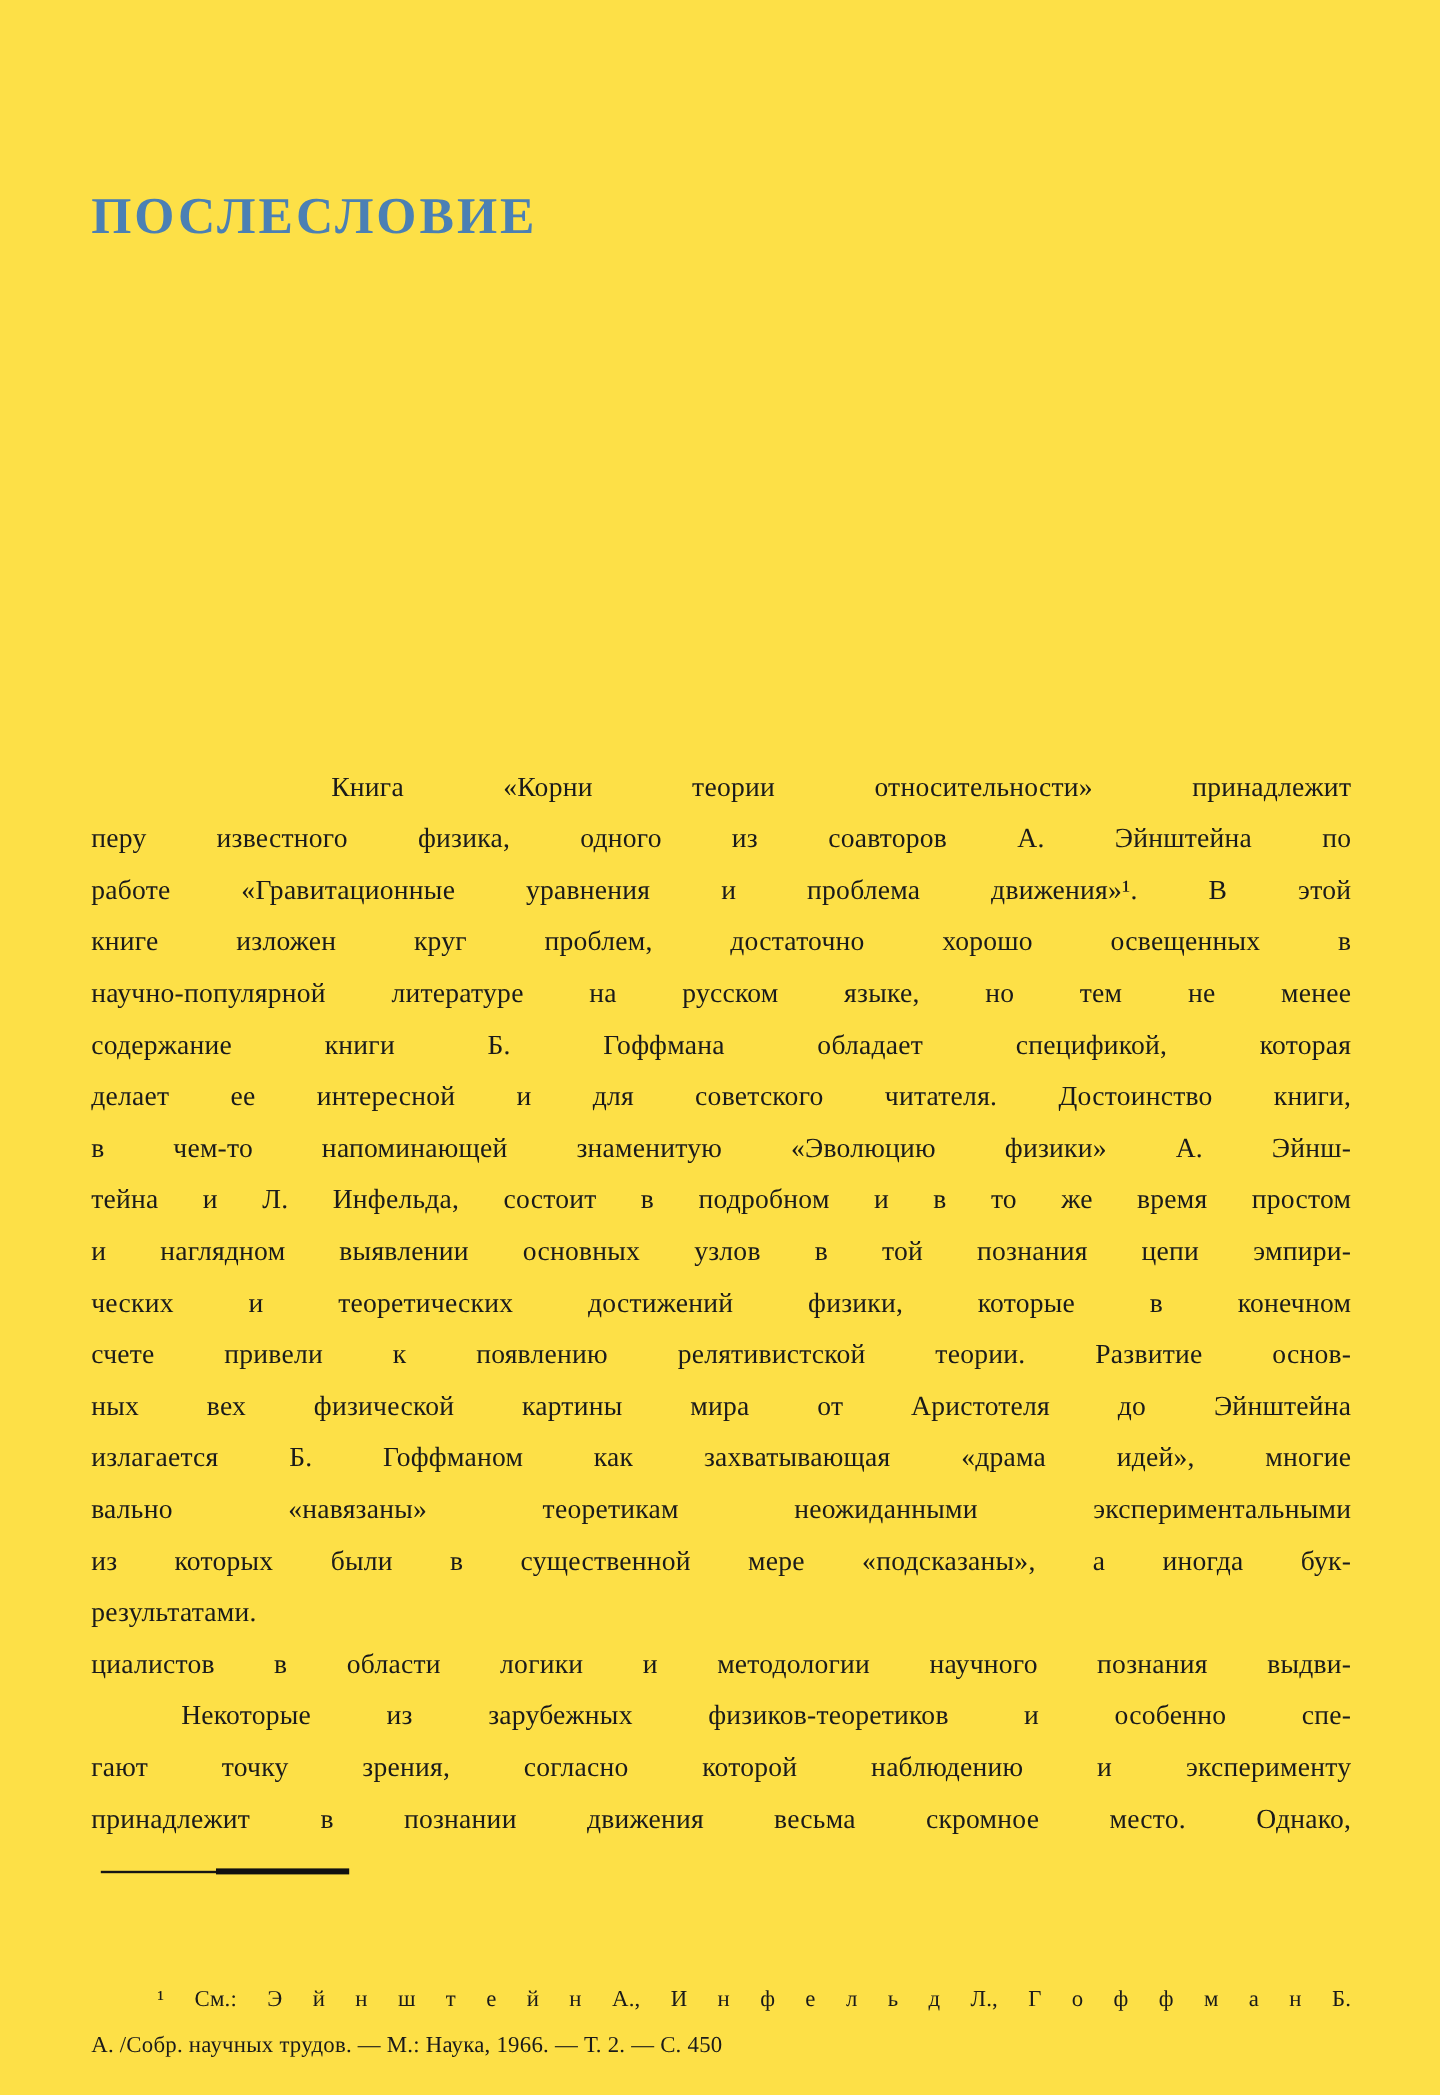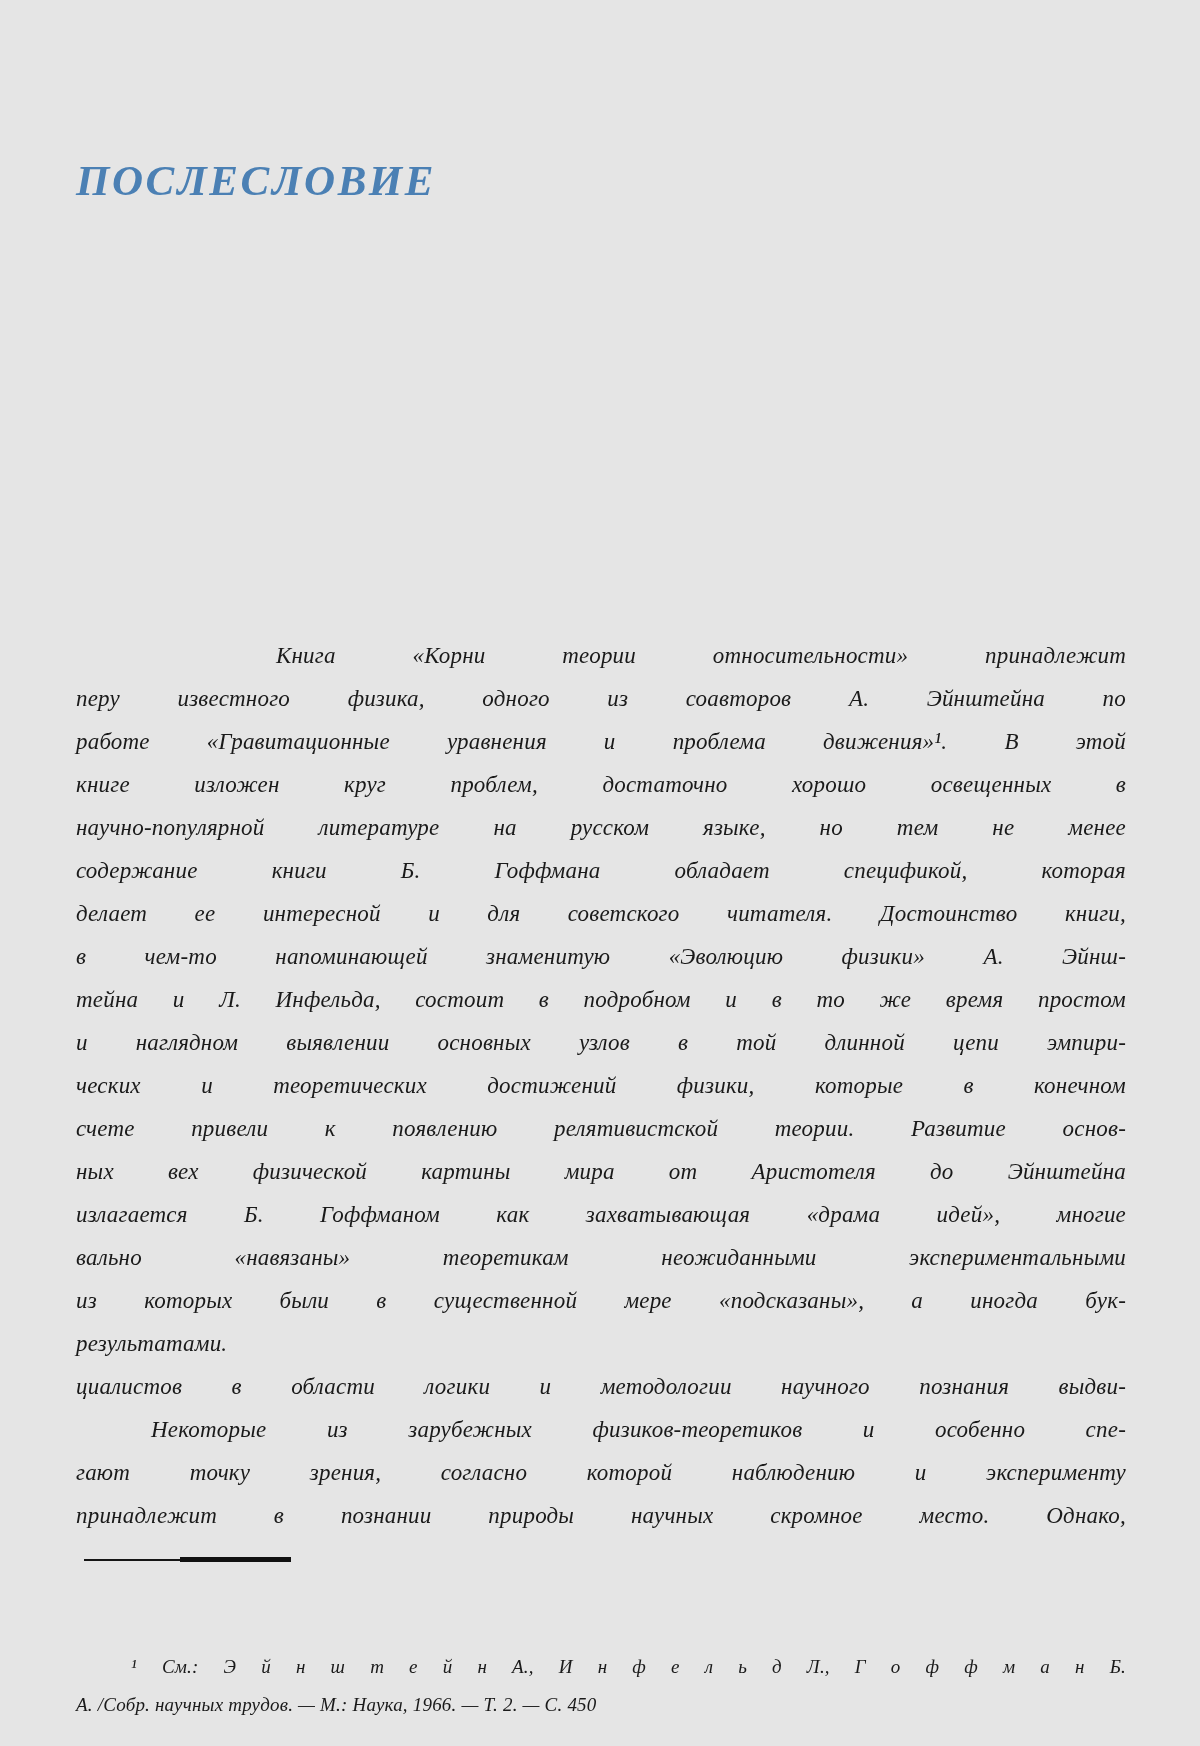--- a/index.html
+++ b/index.html
@@ -76,49 +76,49 @@
     left: 96px;
     top: 0;
     width: 111px;
     height: 5px;
     background: #111111;
   }
 </style>
 </head>
 <body>
 
-<div class="page" style="background: #e5e5e5; color: rgb(26, 26, 26); font-style: italic;">
+<div class="page" style="background: #fde047; color: rgb(26, 26, 26);">
 
   <div class="title" style="color: rgb(75, 128, 180);">ПОСЛЕСЛОВИЕ</div>
 
   <div class="body-text">
     <div>
         <div class="tline" style="text-indent: 200px;">Книга «Корни теории относительности» принадлежит</div>
         <div class="tline">перу известного физика, одного из соавторов А. Эйнштейна по</div>
         <div class="tline">работе «Гравитационные уравнения и проблема движения»¹. В этой</div>
         <div class="tline">книге изложен круг проблем, достаточно хорошо освещенных в</div>
         <div class="tline">научно-популярной литературе на русском языке, но тем не менее</div>
         <div class="tline">содержание книги Б. Гоффмана обладает спецификой, которая</div>
         <div class="tline">делает ее интересной и для советского читателя. Достоинство книги,</div>
         <div class="tline">в чем-то напоминающей знаменитую «Эволюцию физики» А. Эйнш-</div>
         <div class="tline">тейна и Л. Инфельда, состоит в подробном и в то же время простом</div>
-        <div class="tline">и наглядном выявлении основных узлов в той длинной цепи эмпири-</div>
+        <div class="tline">и наглядном выявлении основных узлов в той познания цепи эмпири-</div>
         <div class="tline">ческих и теоретических достижений физики, которые в конечном</div>
         <div class="tline">счете привели к появлению релятивистской теории. Развитие основ-</div>
         <div class="tline">ных вех физической картины мира от Аристотеля до Эйнштейна</div>
         <div class="tline">излагается Б. Гоффманом как захватывающая «драма идей», многие</div>
         <div class="tline">вально «навязаны» теоретикам неожиданными экспериментальными</div>
         <div class="tline">из которых были в существенной мере «подсказаны», а иногда бук-</div>
         <div class="tline no-just">результатами.</div>
       </div>
     <div>
         <div class="tline">циалистов в области логики и методологии научного познания выдви-</div>
         <div class="tline" style="text-indent: 75px;">Некоторые из зарубежных физиков-теоретиков и особенно спе-</div>
         <div class="tline">гают точку зрения, согласно которой наблюдению и эксперименту</div>
-        <div class="tline">принадлежит в познании природы научных скромное место. Однако,</div>
+        <div class="tline">принадлежит в познании движения весьма скромное место. Однако,</div>
       </div>
   </div>
 
   <div class="sep">
     <div class="thin"></div>
     <div class="thick"></div>
   </div>
 
   <div class="footnote">
       <div class="tline" style="text-indent: 55px;">¹ См.: Э й н ш т е й н А., И н ф е л ь д Л., Г о ф ф м а н Б.</div>

